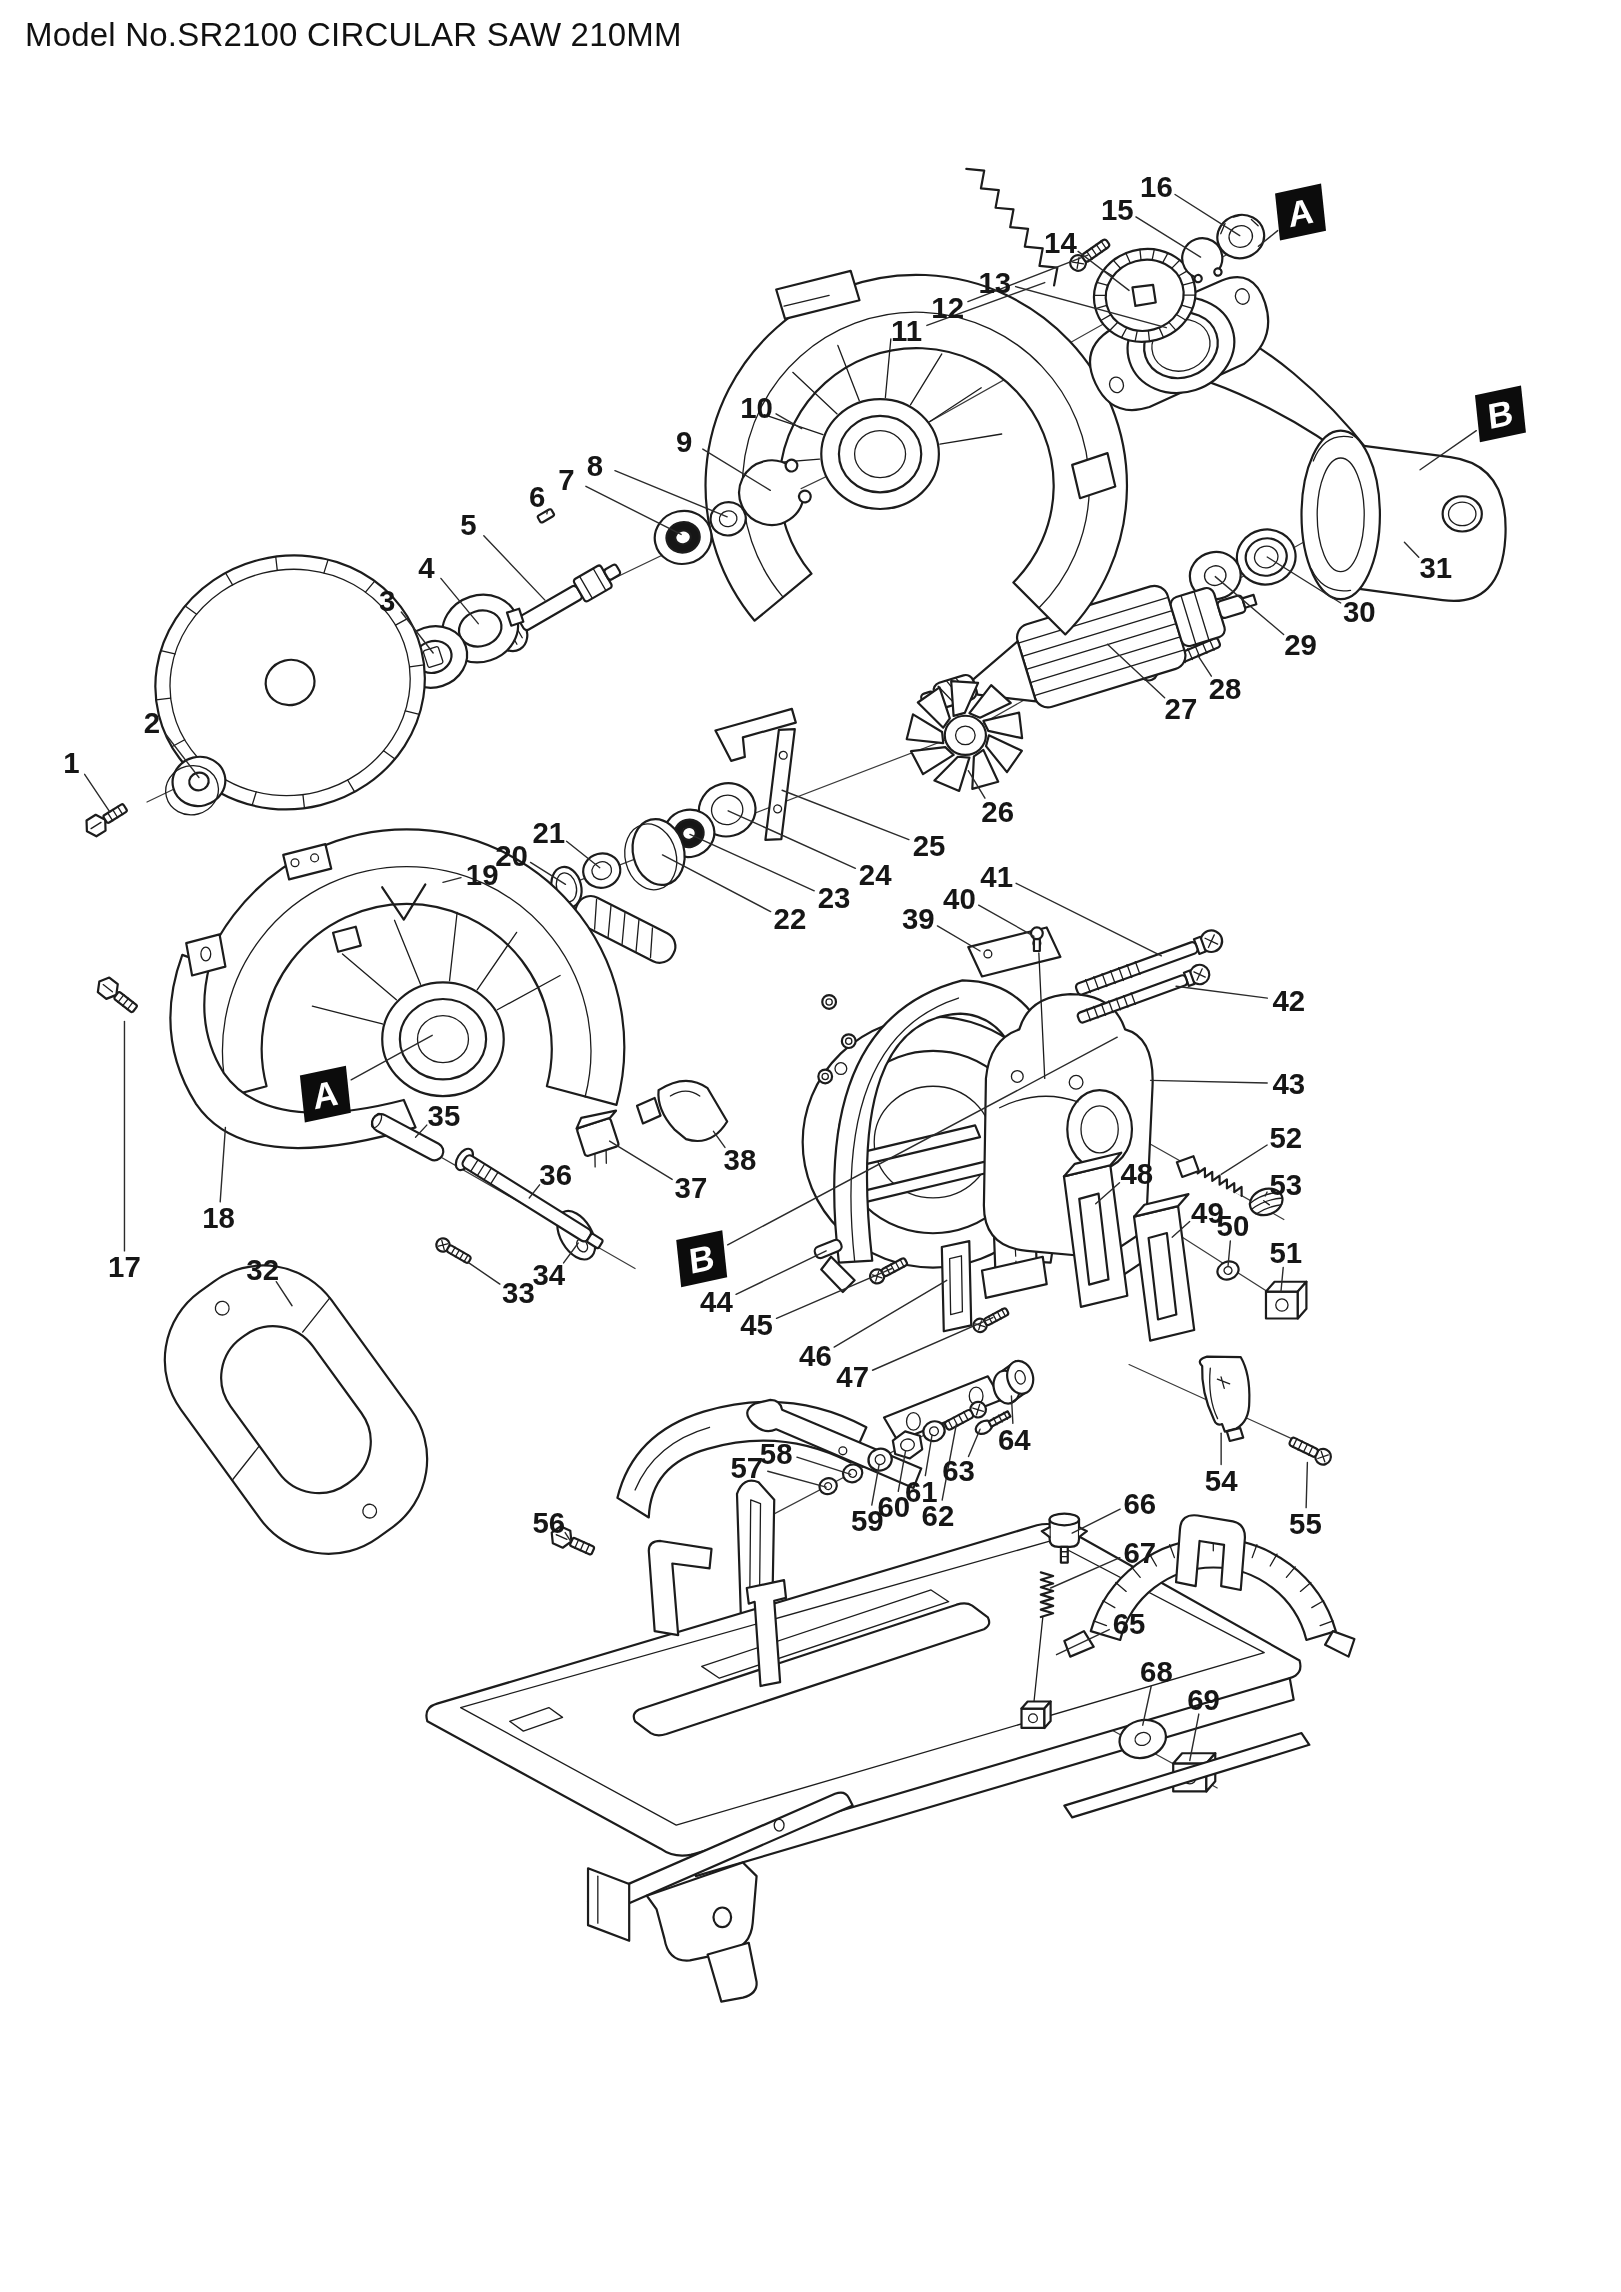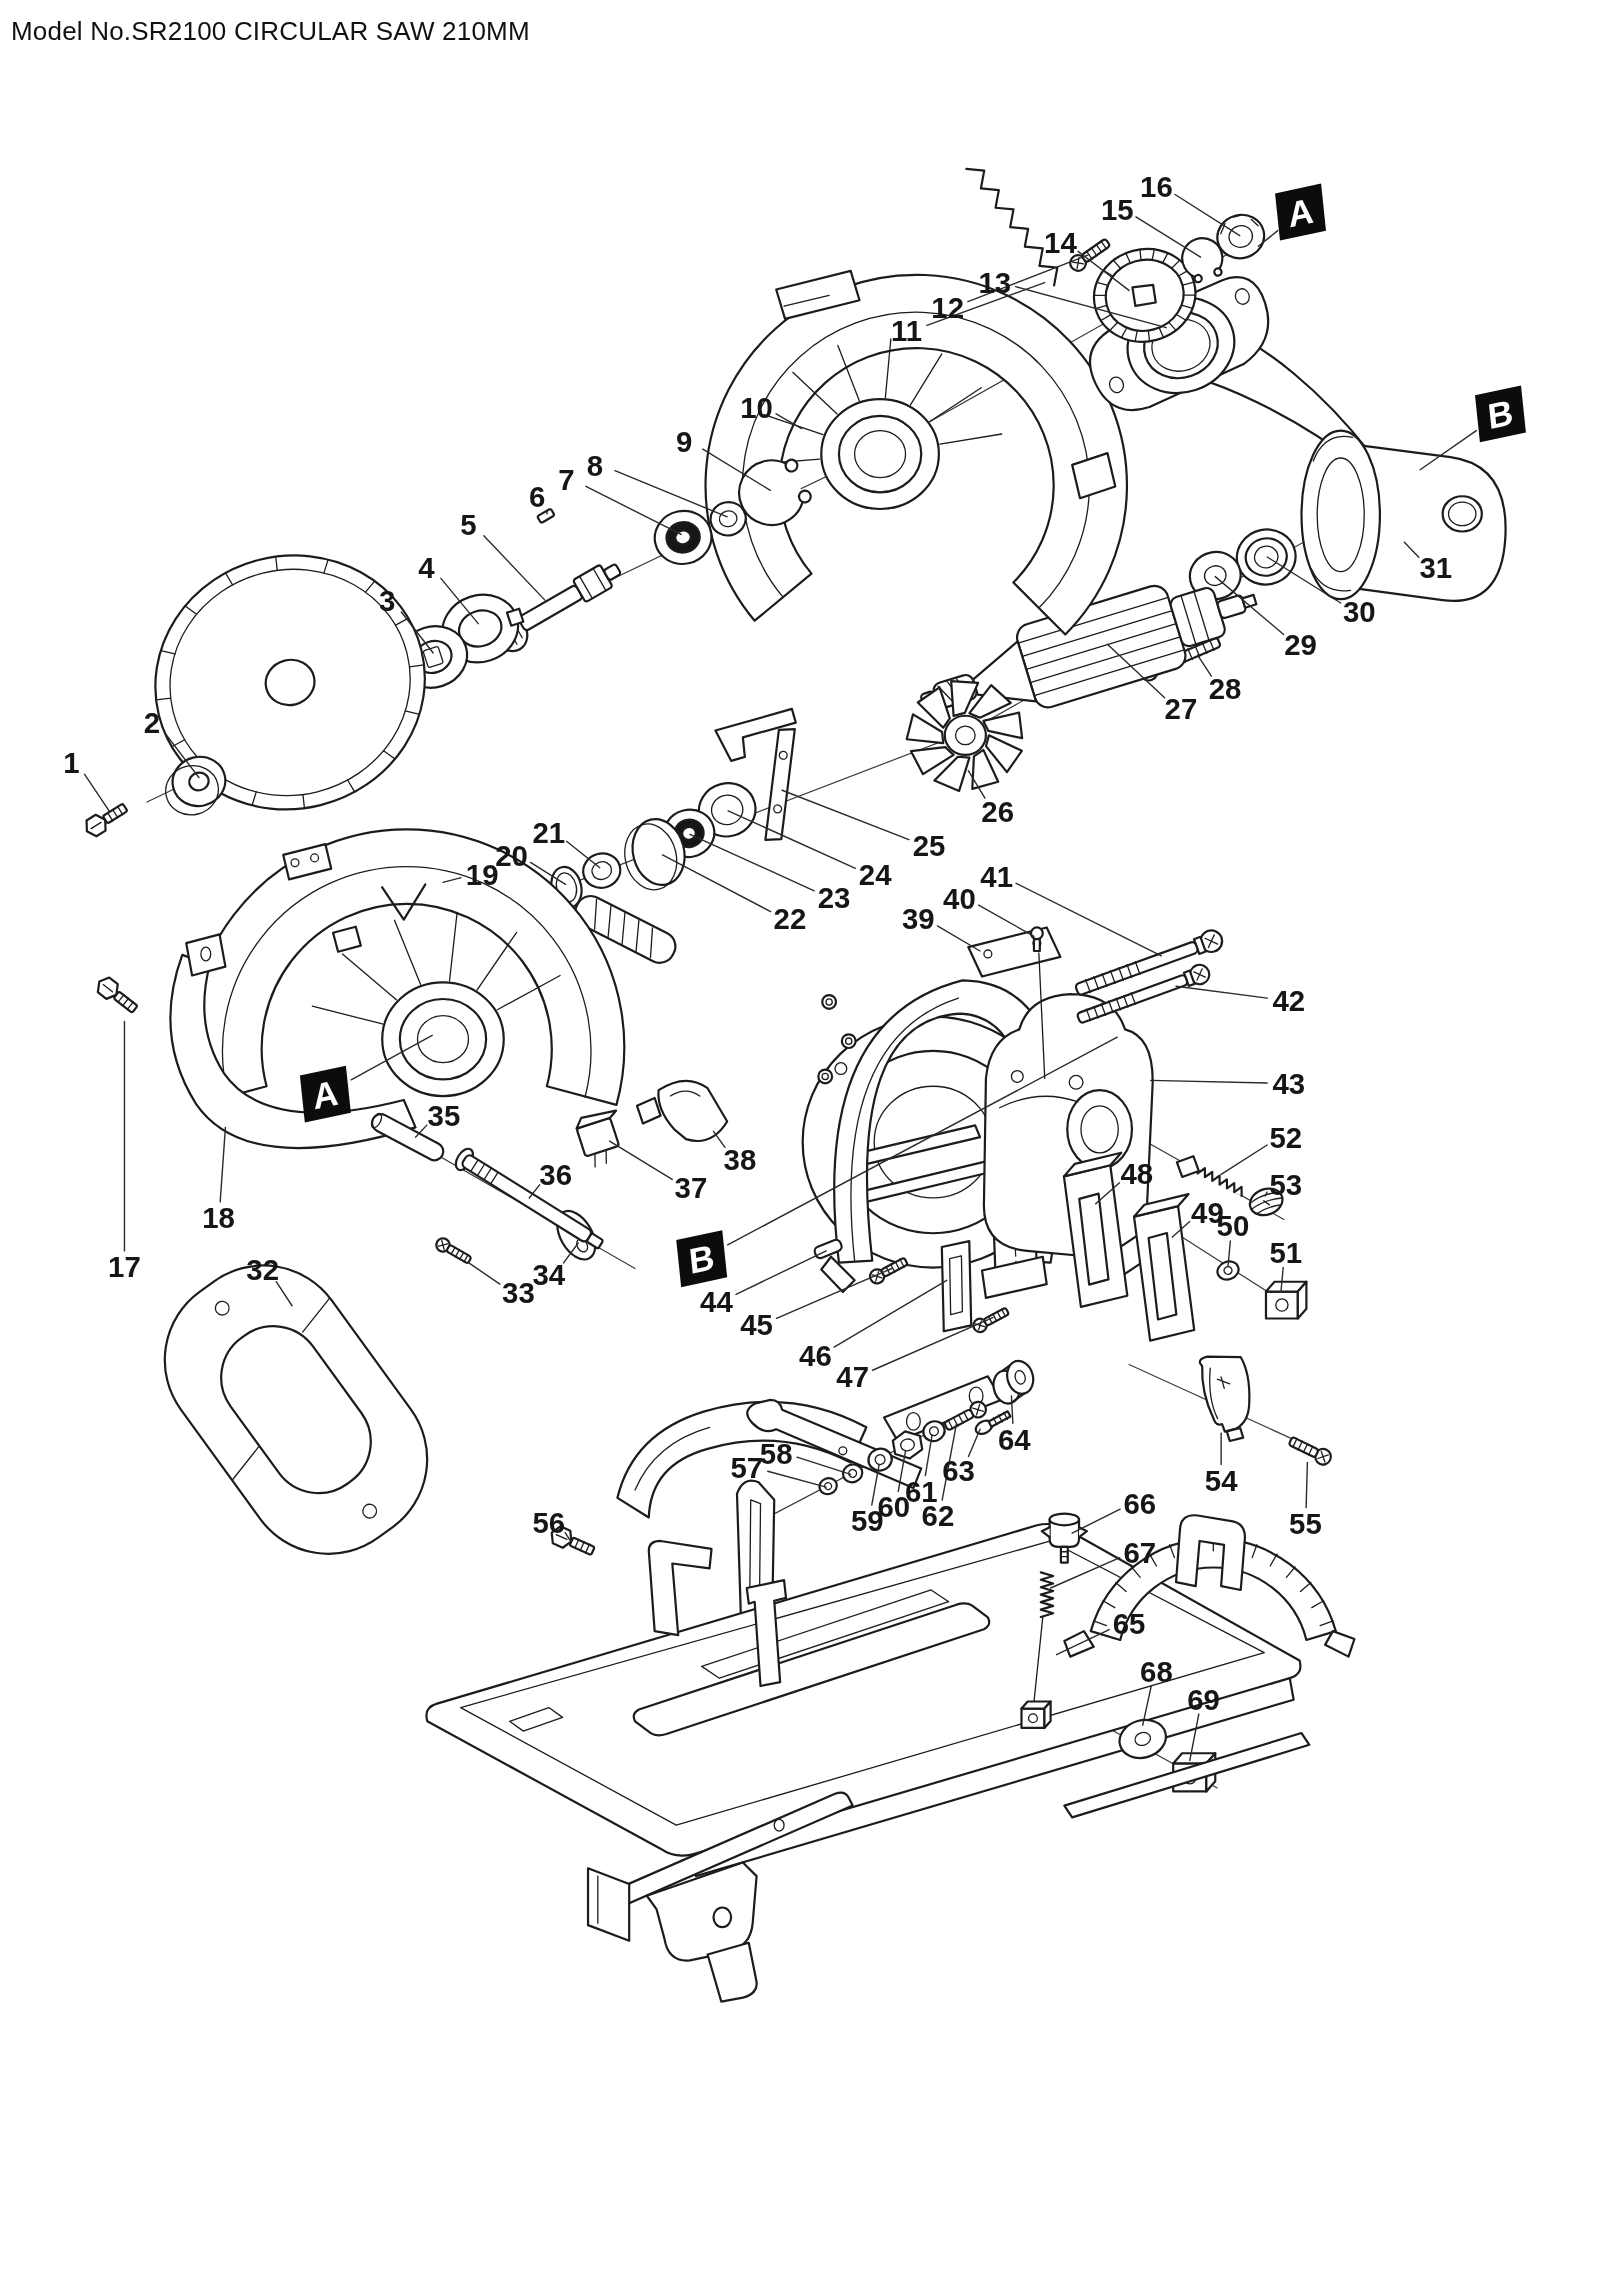--- a/index.html
+++ b/index.html
@@ -1,17 +1,17 @@
 <!DOCTYPE html>
 <html><head>
 <meta charset="utf-8">
 <style>
   html,body{margin:0;padding:0;background:#ffffff;}
   body{width:1621px;height:2293px;position:relative;font-family:"Liberation Sans",sans-serif;overflow:hidden;}
-  #title{position:absolute;left:11px;top:15.7px;font-size:26px;color:#111;letter-spacing:0.2px;}
+  #title{position:absolute;left:25px;top:15.7px;font-size:33px;color:#111;letter-spacing:0.2px;}
   svg{position:absolute;left:0;top:0;}
   svg path,svg rect,svg ellipse,svg circle,svg polygon{stroke:#1c1c1c;stroke-width:2.2;fill:#fff;stroke-linejoin:round;stroke-linecap:round;vector-effect:non-scaling-stroke;}
   svg line{stroke:#1c1c1c;stroke-width:2.2;stroke-linecap:round;vector-effect:non-scaling-stroke;}
   .lnt{stroke-width:1.3 !important;fill:none !important;}
   .nofill{fill:none !important;}
   .axis{stroke:#3a3a3a !important;stroke-width:1.2 !important;}
   .dash{stroke-dasharray:7 5;stroke-width:1.2 !important;fill:none !important;}
   #leaders line{stroke:#2b2b2b;stroke-width:1.4;}
   #labels text{font-family:"Liberation Sans",sans-serif;font-size:30px;font-weight:600;fill:#161616;}
   #markers text{font-family:"Liberation Sans",sans-serif;font-size:36px;font-weight:700;fill:#fff;}

